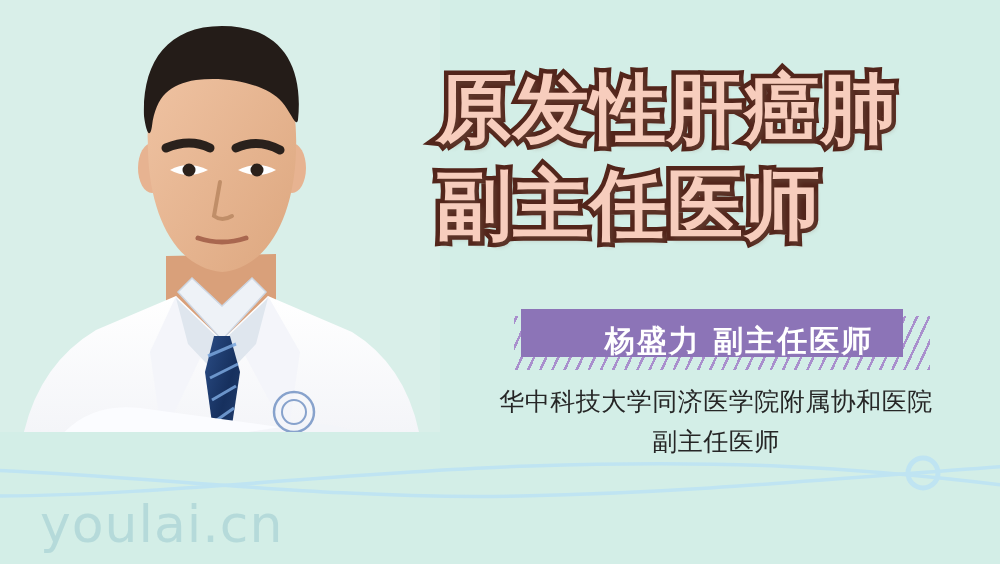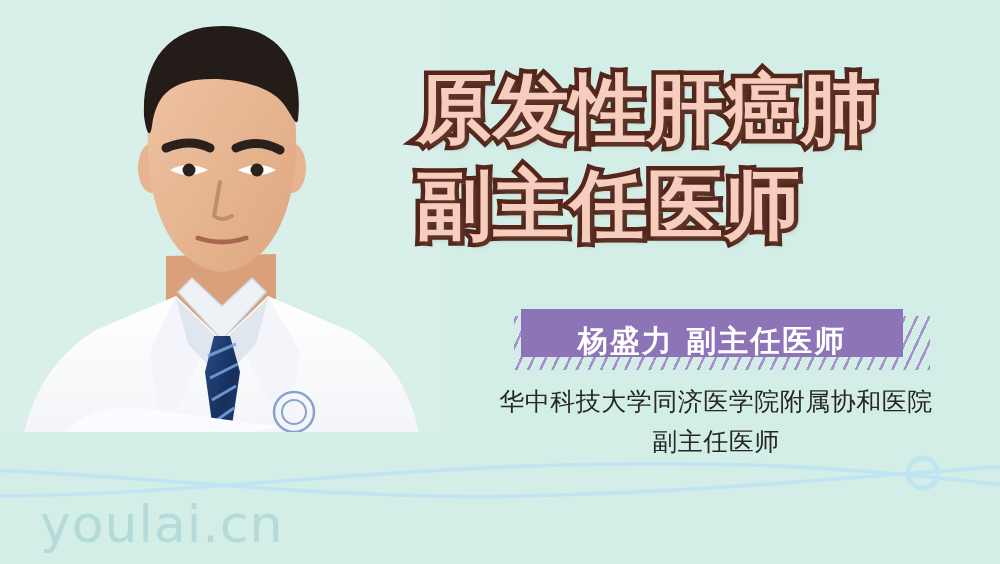--- a/index.html
+++ b/index.html
@@ -33,21 +33,21 @@
     top: 0;
     width: 440px;
     height: 432px;
     overflow: hidden;
   }
   .photo svg { display:block; }
 
   
   .title-block {
     position: absolute;
-    left: 416px;
+    left: 436px;
     top: 62px;
     width: 560px;
   }
   .title-line {
     font-family: "DejaVu Sans", "Liberation Sans", sans-serif;
     font-weight: 700;
     font-size: 76px;
     line-height: 94px;
     letter-spacing: 1px;
     color: #f7cdbd;
@@ -93,20 +93,21 @@
     height: 64px;
     display: flex;
     align-items: center;
     justify-content: center;
     color: #ffffff;
     font-family: "DejaVu Sans", "Liberation Sans", sans-serif;
     font-weight: 700;
     font-size: 30px;
     letter-spacing: 2px;
     white-space: nowrap;
+    padding-left: 27px;
   }
 
   
   .affil {
     position: absolute;
     left: 436px;
     top: 382px;
     width: 560px;
     text-align: center;
     color: #262626;

